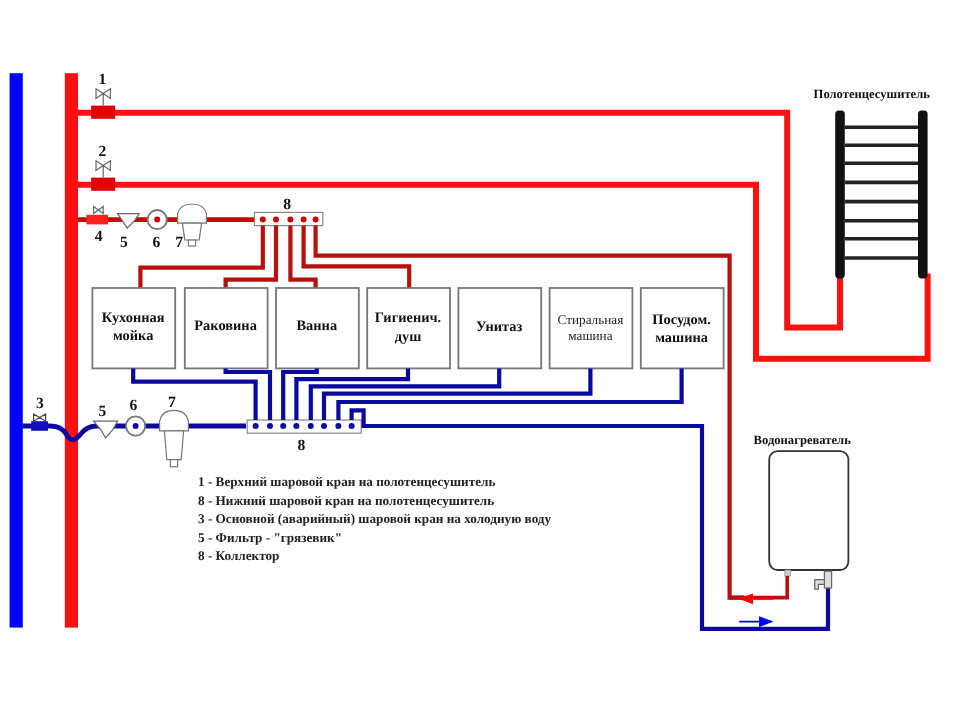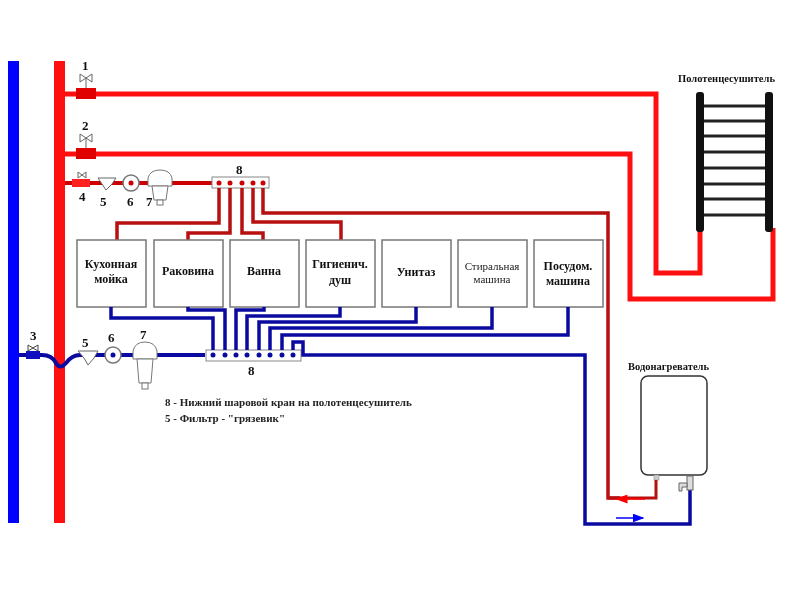--- a/index.html
+++ b/index.html
@@ -192,15 +192,18 @@
   <g fill="#ddd" stroke="#666" stroke-width="1">
     <rect x="687" y="476" width="6" height="14"></rect>
     <path d="M679,483 L687,483 L687,487 L682,487 L682,491 L679,491 Z"></path>
   </g>
   <text class="lbl" x="628" y="370" font-size="11">Водонагреватель</text>
   <line x1="645" y1="499" x2="617" y2="499" stroke="#ff0000" stroke-width="1.5" marker-end="url(#arrL)"></line>
   <line x1="616" y1="518" x2="643" y2="518" stroke="#0000ff" stroke-width="1.5" marker-end="url(#arrR)"></line>
 </svg>
 
 <div class="legend">
+  <div>1 - Верхний шаровой кран на полотенцесушитель</div>
   <div>8 - Нижний шаровой кран на полотенцесушитель</div>
+  <div>3 - Основной (аварийный) шаровой кран на холодную воду</div>
   <div>5 - Фильтр - "грязевик"</div>
+  <div>8 - Коллектор</div>
 </div>
 
 </body></html>

